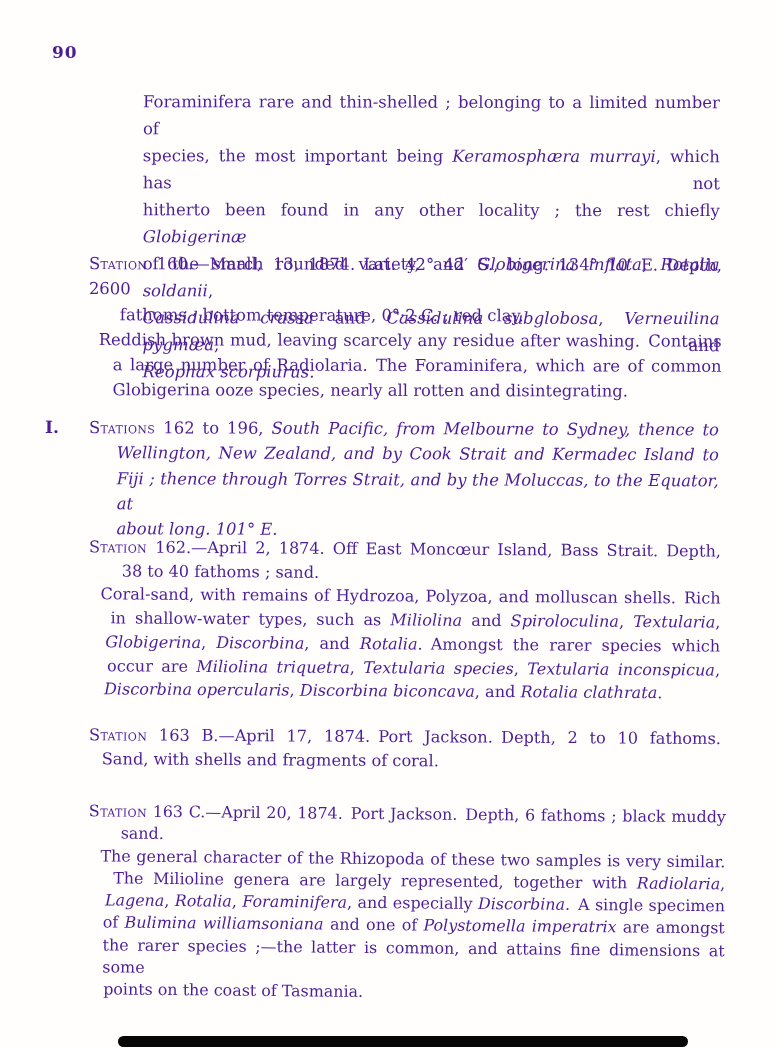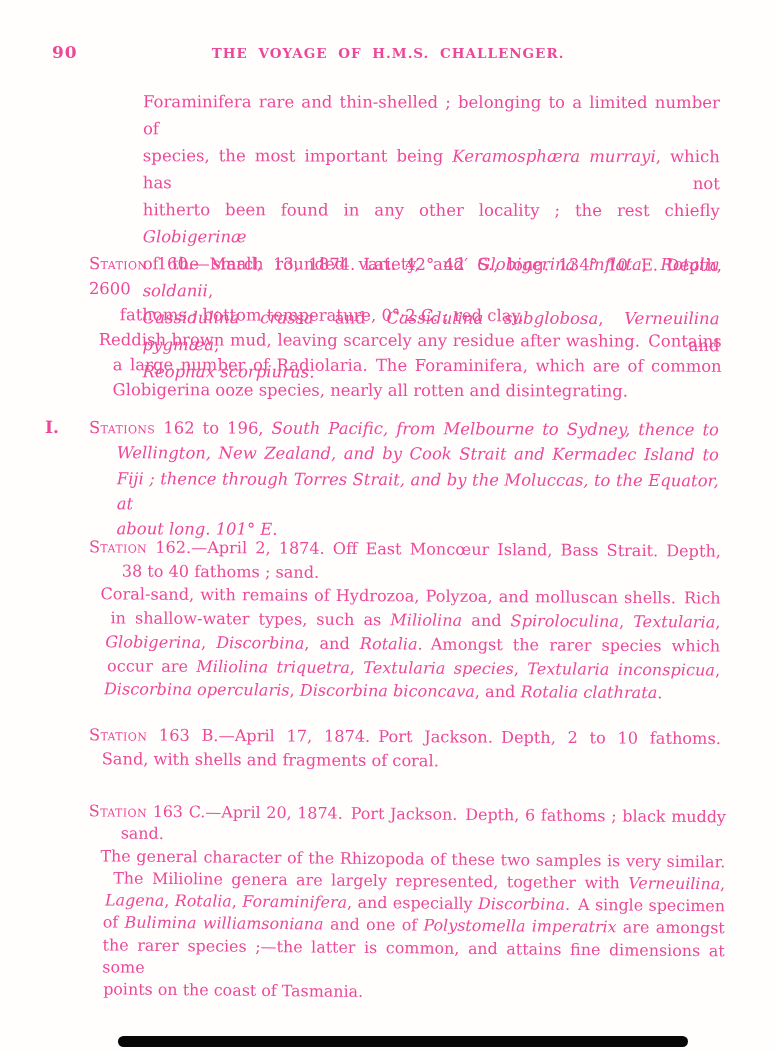--- a/index.html
+++ b/index.html
@@ -6,21 +6,21 @@
     margin: 0; padding: 0;
     width: 776px; height: 1050px;
     overflow: hidden;
     background: #ffffff;
   }
   .page {
     position: absolute; left: 0; top: 0;
     width: 776px; height: 1050px;
     background: #fffefd;
     font-family: "DejaVu Serif", serif;
-    color: #ec4899;
+    color: #4c1d95;
     overflow: hidden;
   }
   .pageno {
     position: absolute; left: 52px; top: 42px;
     font-size: 17px; font-weight: bold; letter-spacing: 1px;
   }
   .header {
     position: absolute; left: 0; top: 45px; width: 776px;
     text-align: center;
     font-size: 13.5px; font-weight: bold;
@@ -42,21 +42,20 @@
     position: absolute; left: 118px; top: 1036px;
     width: 570px; height: 11px;
     background: #070707; border-radius: 6px;
   }
 </style>
 </head>
 <body>
 
 <div class="page">
   <div class="pageno">90</div>
-  <div class="header">THE VOYAGE OF H.M.S. CHALLENGER.</div>
   <div id="page-body">
       <div class="block" style="top: 88px; line-height: 27px; font-size: 16.5px; transform: rotate(0.1deg);">
         <div class="line j" style="margin-left: 143px; width: 577px;">Foraminifera rare and thin-shelled ; belonging to a limited number of</div>
         <div class="line j" style="margin-left: 143px; width: 577px;">species, the most important being <i>Keramosphæra murrayi</i>, which has not</div>
         <div class="line j" style="margin-left: 143px; width: 577px;">hitherto been found in any other locality ; the rest chiefly <i>Globigerinæ</i></div>
         <div class="line j" style="margin-left: 143px; width: 577px;">of the small, rounded variety, and <i>Globigerina inflata</i>, <i>Rotalia soldanii</i>,</div>
         <div class="line j" style="margin-left: 143px; width: 577px;"><i>Cassidulina crassa</i> and <i>Cassidulina subglobosa</i>, <i>Verneuilina pygmæa</i>, and</div>
         <div class="line" style="margin-left: 143px; width: 577px;"><i>Reophax scorpiurus.</i></div>
       </div>
       <div class="block" style="top: 251px; line-height: 25.3px; font-size: 16.4px; transform: rotate(0.15deg);">
@@ -83,21 +82,21 @@
         <div class="line" style="margin-left: 105px; width: 616px;"><i>Discorbina opercularis</i>, <i>Discorbina biconcava</i>, and <i>Rotalia clathrata</i>.</div>
       </div>
       <div class="block" style="top: 723px; line-height: 24px; font-size: 16.2px; transform: rotate(0.35deg);">
         <div class="line j" style="margin-left: 89px; width: 632px;"><span class="sc">Station</span> 163 B.—April 17, 1874. Port Jackson. Depth, 2 to 10 fathoms.</div>
         <div class="line" style="margin-left: 102px; width: 619px;">Sand, with shells and fragments of coral.</div>
       </div>
       <div class="block" style="top: 800px; line-height: 22.3px; font-size: 15.9px; transform: rotate(0.55deg);">
         <div class="line j" style="margin-left: 89px; width: 637px;"><span class="sc">Station</span> 163 C.—April 20, 1874. Port Jackson. Depth, 6 fathoms ; black muddy</div>
         <div class="line" style="margin-left: 121px; width: 605px;">sand.</div>
         <div class="line j" style="margin-left: 101px; width: 625px;">The general character of the Rhizopoda of these two samples is very similar.</div>
-        <div class="line j" style="margin-left: 114px; width: 612px;">The Milioline genera are largely represented, together with <i>Verneuilina</i>,</div>
+        <div class="line j" style="margin-left: 114px; width: 612px;">The Milioline genera are largely represented, together with <i>Radiolaria</i>,</div>
         <div class="line j" style="margin-left: 106px; width: 620px;"><i>Lagena</i>, <i>Rotalia</i>, <i>Foraminifera</i>, and especially <i>Discorbina</i>. A single specimen</div>
         <div class="line j" style="margin-left: 104px; width: 622px;">of <i>Bulimina williamsoniana</i> and one of <i>Polystomella imperatrix</i> are amongst</div>
         <div class="line j" style="margin-left: 104px; width: 622px;">the rarer species ;—the latter is common, and attains fine dimensions at some</div>
         <div class="line" style="margin-left: 105px; width: 621px;">points on the coast of Tasmania.</div>
       </div>
     </div>
   <div class="scanbar"></div>
 </div>
 
 </body></html>

